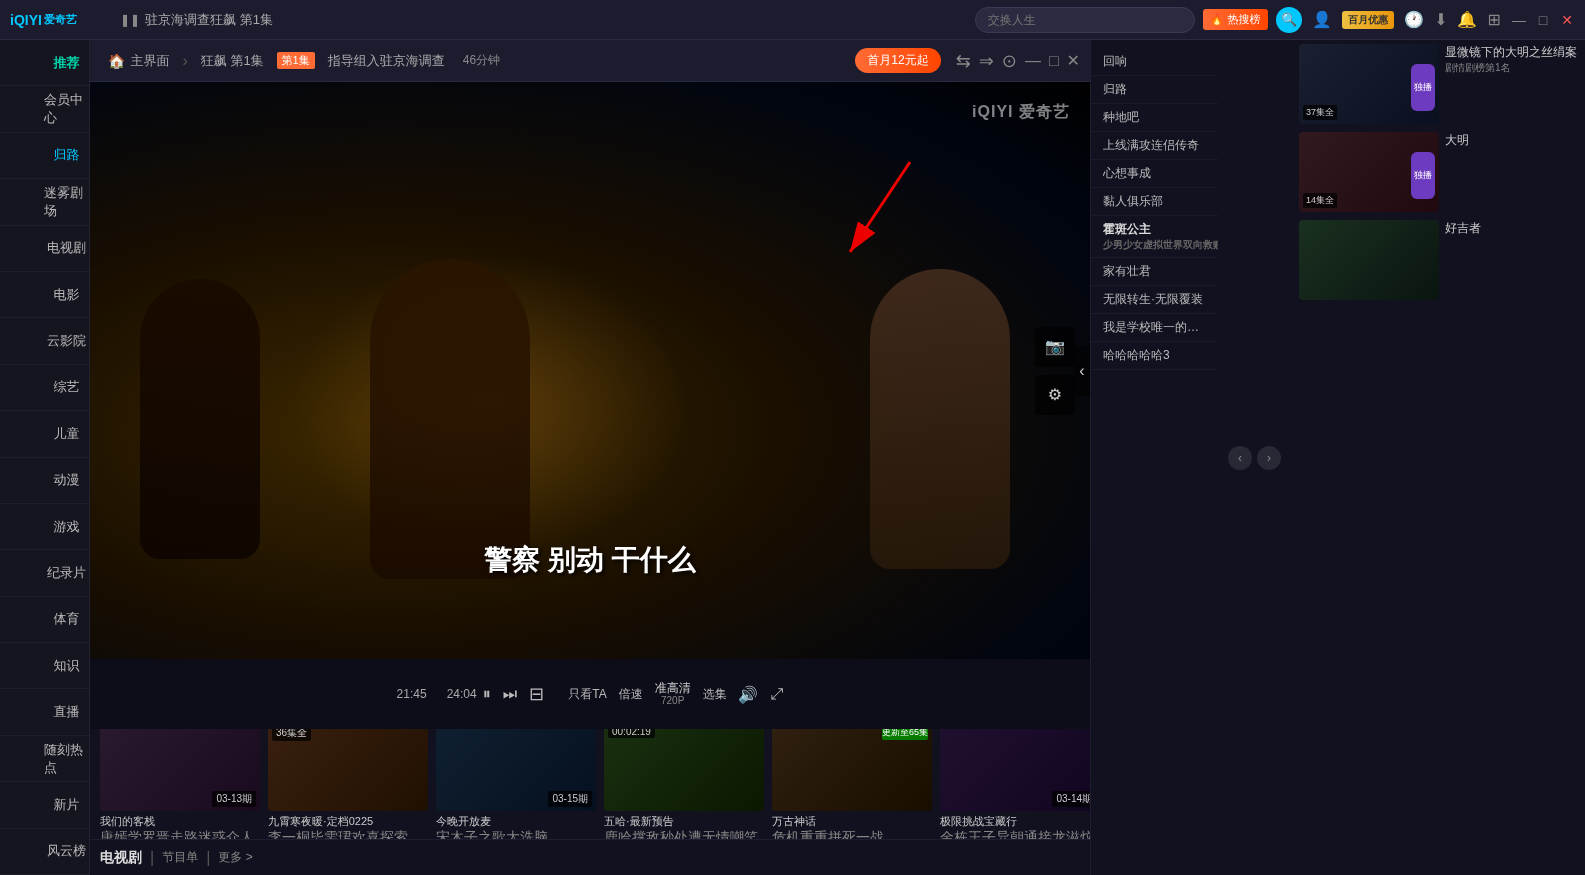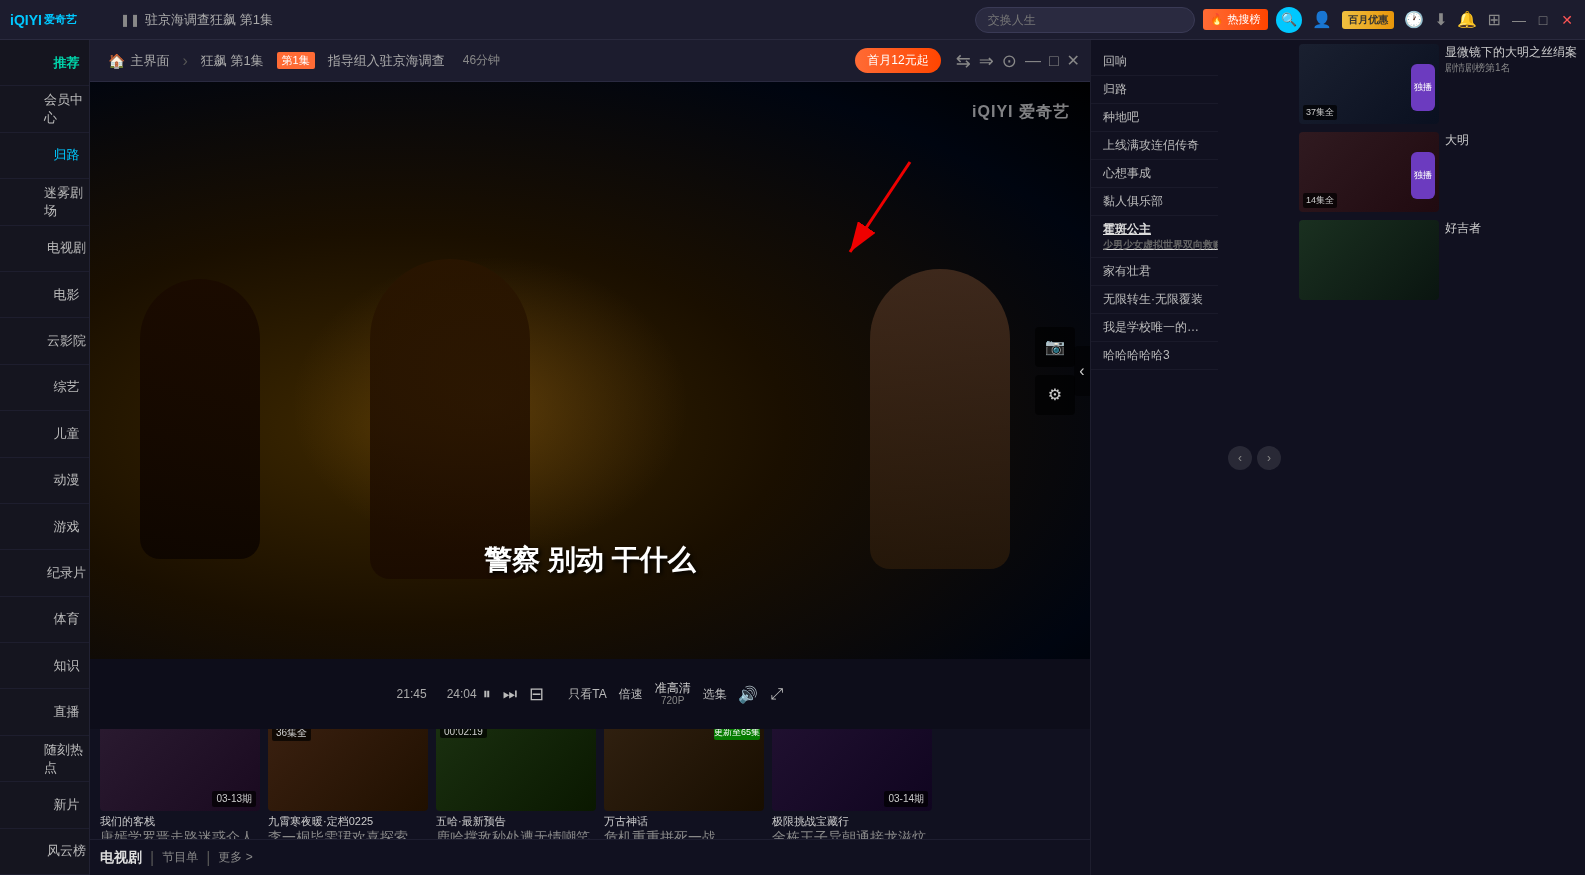--- a/index.html
+++ b/index.html
@@ -519,21 +519,21 @@
     .hot-item {
       padding: 5px 12px;
       color: #bbb;
       font-size: 12px;
       cursor: pointer;
       border-bottom: 1px solid #1a1a2a;
       white-space: nowrap;
       overflow: hidden;
       text-overflow: ellipsis;
     }
-    .hot-item.bold { font-weight: bold; color: #ddd; text-decoration: underline; }
+    .hot-item.bold { font-weight: bold; color: #ddd; }
     .hot-sub {
       font-size: 10px;
       color: #666;
       display: block;
       margin-top: 0;
     }
     #right-mid {
       display: flex;
       align-items: center;
       padding: 5px 10px;
@@ -803,20 +803,27 @@
             <div class="thumb-sub">唐嫣学罗晋走路迷惑众人</div>
           </div>
           <div class="thumb-item">
             <div class="thumb-img thumb-bg-2">
               <span class="thumb-badge">36集全</span>
             </div>
             <div class="thumb-title">九霄寒夜暖·定档0225</div>
             <div class="thumb-sub">李一桐毕雯珺欢喜探索</div>
           </div>
           <div class="thumb-item">
+            <div class="thumb-img thumb-bg-3">
+              <span class="thumb-date-badge">03-15期</span>
+            </div>
+            <div class="thumb-title">今晚开放麦</div>
+            <div class="thumb-sub">宋木子之歌太洗脑</div>
+          </div>
+          <div class="thumb-item">
             <div class="thumb-img thumb-bg-4">
               <span class="thumb-badge">00:02:19</span>
             </div>
             <div class="thumb-title">五哈·最新预告</div>
             <div class="thumb-sub">鹿哈撑敌秒处遭无情嘲笑</div>
           </div>
           <div class="thumb-item">
             <div class="thumb-img thumb-bg-5">
               <span class="update-badge">更新至65集</span>
             </div>

